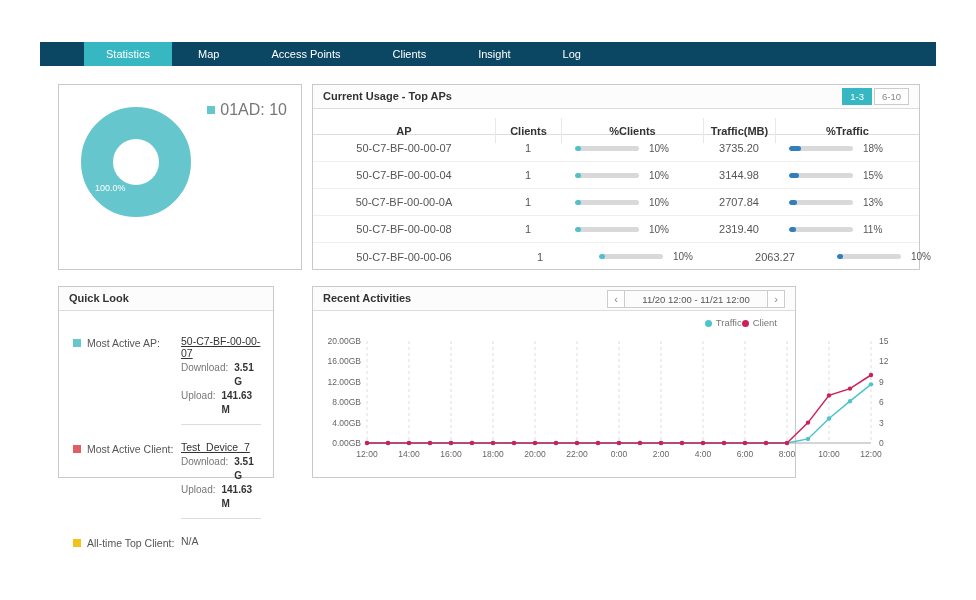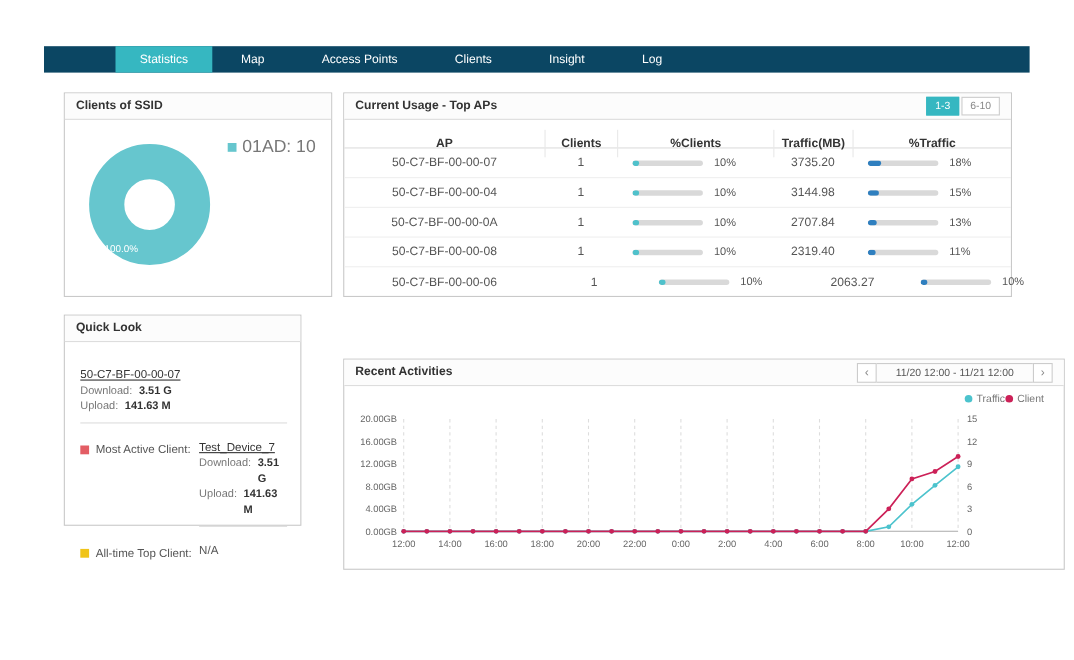--- a/index.html
+++ b/index.html
@@ -3,43 +3,43 @@
 <meta charset="utf-8">
 <style>
   * { margin:0; padding:0; box-sizing:border-box; }
   html,body { background:#fff; }
   body { width:976px; height:600px; font-family:"Liberation Sans", sans-serif; color:#444; overflow:hidden; }
 
   .page { position:relative; width:976px; height:600px; }
 
   
   .nav { position:absolute; left:40px; top:42px; width:896px; height:24px;
-         background:#0b4663; display:flex; align-items:stretch; padding-left:65px; }
+         background:#0b4663; display:flex; align-items:stretch; padding-left:44px; }
   .nav-tab { color:#fff; font-size:11px; line-height:24px; padding:0 26px; cursor:pointer; }
   .nav-tab.active { background:#36b7c1; padding:0 22px; }
 
   
   .panel { position:absolute; background:#fff; border:1px solid #c9c9c9; }
   .panel-header { height:24px; line-height:23px; padding:0 10px; font-size:11px; font-weight:bold;
                   color:#333; border-bottom:1px solid #ddd; background:#fcfcfc;
                   display:flex; align-items:center; justify-content:space-between; }
 
   .p-ssid   { left:58px;  top:84px;  width:244px; height:186px; }
   .p-usage  { left:312px; top:84px;  width:608px; height:186px; }
   .p-quick  { left:58px;  top:286px; width:216px; height:192px; }
-  .p-recent { left:312px; top:286px; width:656px; height:192px;margin-top:40px; }
+  .p-recent { left:312px; top:286px; width:484px; height:192px; }
 
   
   .ssid-body { position:relative; height:160px; }
   .ssid-legend { position:absolute; right:14px; top:16px; display:flex; align-items:center; gap:5px;
                  font-size:16px; color:#777; }
   .sq { width:8px; height:8px; display:inline-block; }
   .donut-wrap { position:absolute; left:22px; top:22px; width:110px; height:110px; }
   .donut { width:110px; height:110px; border-radius:50%; border:32px solid #66c6ce; }
-  .donut-label { position:absolute; left:14px; top:90px; font-size:9px; color:#fff; }
+  .donut-label { position:absolute; left:14px; top:76px; font-size:9px; color:#fff; }
 
   
   .pager { display:flex; gap:2px; }
   .pg-btn { font-size:9.5px; font-weight:normal; line-height:15px; padding:0 7px; border:1px solid #ccc;
             background:#fff; color:#888; cursor:pointer; }
   .pg-btn.active { background:#36b7c1; border-color:#36b7c1; color:#fff; }
 
   .tbl { font-size:11px; color:#555; }
   .thead { display:flex; height:26px; align-items:center; font-weight:bold; color:#333;
            border-bottom:1px solid #ddd; }
@@ -90,23 +90,20 @@
   <div class="nav">
     <div class="nav-tab active">Statistics</div>
     <div class="nav-tab">Map</div>
     <div class="nav-tab">Access Points</div>
     <div class="nav-tab">Clients</div>
     <div class="nav-tab">Insight</div>
     <div class="nav-tab">Log</div>
   </div>
 
   <div class="panel p-ssid">
-    <div class="panel-header">
-      <span>Clients of SSID</span>
-    </div>
     <div class="ssid-body">
       <div class="ssid-legend">
         <span class="sq" style="background-color: rgb(102, 198, 206);"></span>
         <span>01AD: 10</span>
       </div>
       <div class="donut-wrap">
         <div class="donut" style="border-color: rgb(102, 198, 206);"></div>
         <div class="donut-label">100.0%</div>
       </div>
     </div>
@@ -220,20 +217,24 @@
       </div>
     </div>
   </div>
 
   <div class="panel p-quick">
     <div class="panel-header">
       <span>Quick Look</span>
     </div>
     <div class="ql-body">
       <div class="ql-item">
+        <div class="ql-key">
+          <span class="sq" style="background-color: rgb(102, 198, 206);"></span>
+          <span>Most Active AP:</span>
+        </div>
         <div class="ql-values divider">
           <span class="ql-name">50-C7-BF-00-00-07</span>
           <div class="ql-line">
               <span>Download:</span>
               <b>3.51 G</b>
             </div>
           <div class="ql-line">
               <span>Upload:</span>
               <b>141.63 M</b>
             </div>

